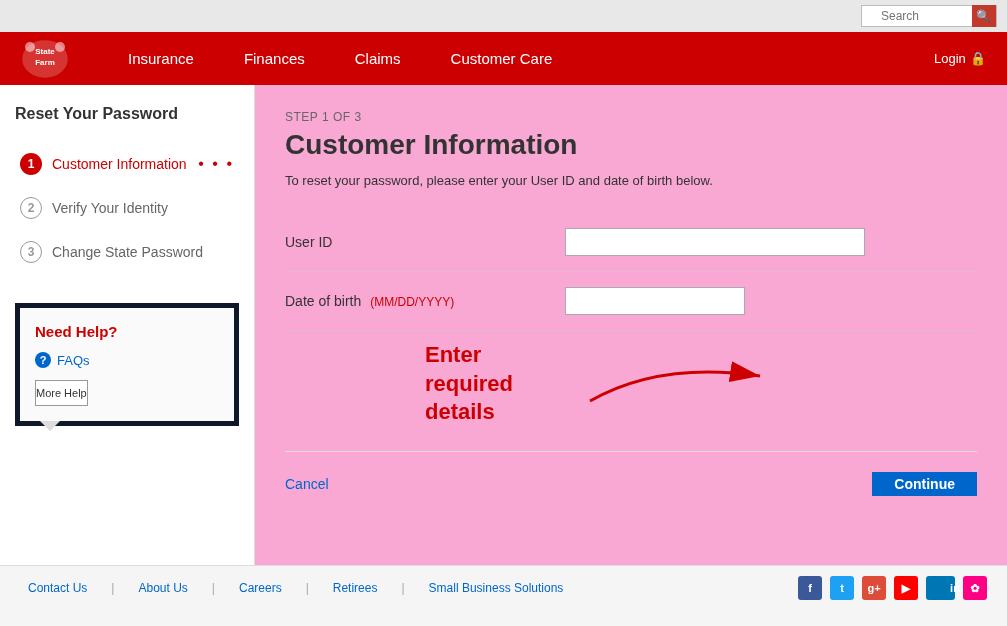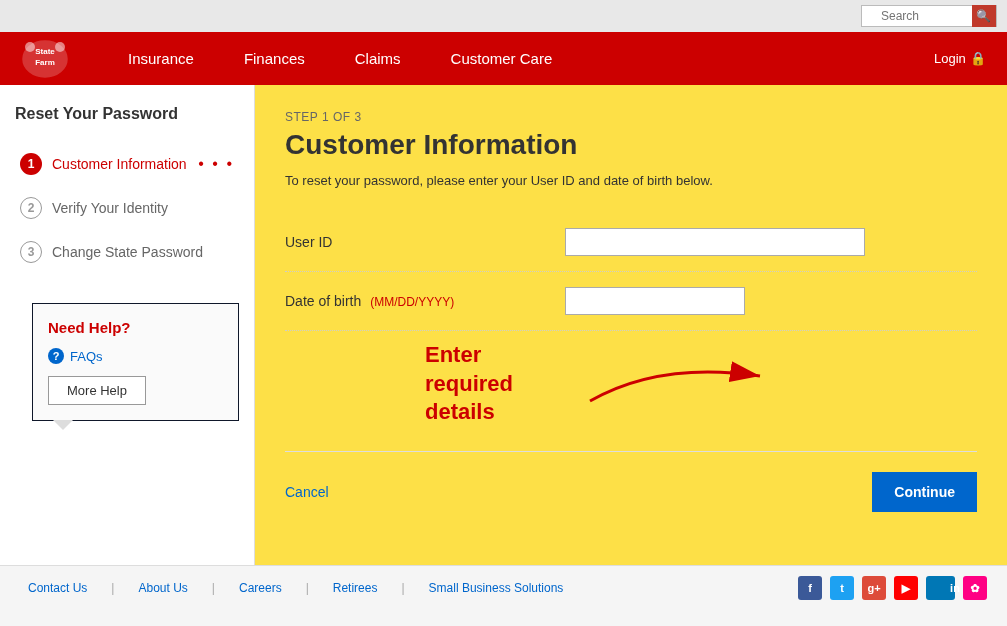--- a/index.html
+++ b/index.html
@@ -77,21 +77,21 @@
       font-size: 13px;
       cursor: pointer;
       display: flex;
       align-items: center;
       gap: 5px;
     }
 
     
     .main-layout {
       display: flex;
-      background: #fde047;
+      background: #f9a8d4;
       min-height: 480px;
     }
 
     
     .sidebar {
       width: 255px;
       min-width: 255px;
       background: white;
       border-right: 1px solid #ddd;
       padding: 20px 15px;
@@ -138,25 +138,24 @@
     .step-dots {
       color: #cc0000;
       margin-left: auto;
       font-size: 16px;
       letter-spacing: 2px;
     }
 
     
     .need-help-box {
       margin-top: 30px;
-      border: 1px solid #0f172a;
+      border: 5px solid #0f172a;
       background: #fafafa;
       padding: 15px;
       position: relative;
-      margin-left: 17px;
     }
     .need-help-title {
       color: #cc0000;
       font-weight: bold;
       font-size: 15px;
       margin-bottom: 12px;
     }
     .faqs-link {
       display: flex;
       align-items: center;
@@ -174,22 +173,22 @@
       color: white;
       display: flex;
       align-items: center;
       justify-content: center;
       font-size: 11px;
       font-weight: bold;
     }
     .more-help-btn {
       border: 1px solid #999;
       background: white;
-      padding: 6px 18px;
-      font-size: 13px;
+      padding: 6px 0;
+      font-size: 11px;
       cursor: pointer;
       color: #333;
     }
     
     .need-help-box::after {
       content: '';
       position: absolute;
       bottom: -10px;
       left: 20px;
       width: 0;
@@ -258,21 +257,21 @@
     .cancel-link {
       color: #0066cc;
       font-size: 14px;
       cursor: pointer;
       text-decoration: none;
     }
     .continue-btn {
       background: #0066cc;
       color: white;
       border: none;
-      padding: 12px 22px;
+      padding: 4px 22px;
       font-size: 14px;
       cursor: pointer;
       font-weight: bold;
     }
 
     
     .footer {
       background: #f5f5f5;
       border-top: 1px solid #ddd;
       padding: 10px 20px;

